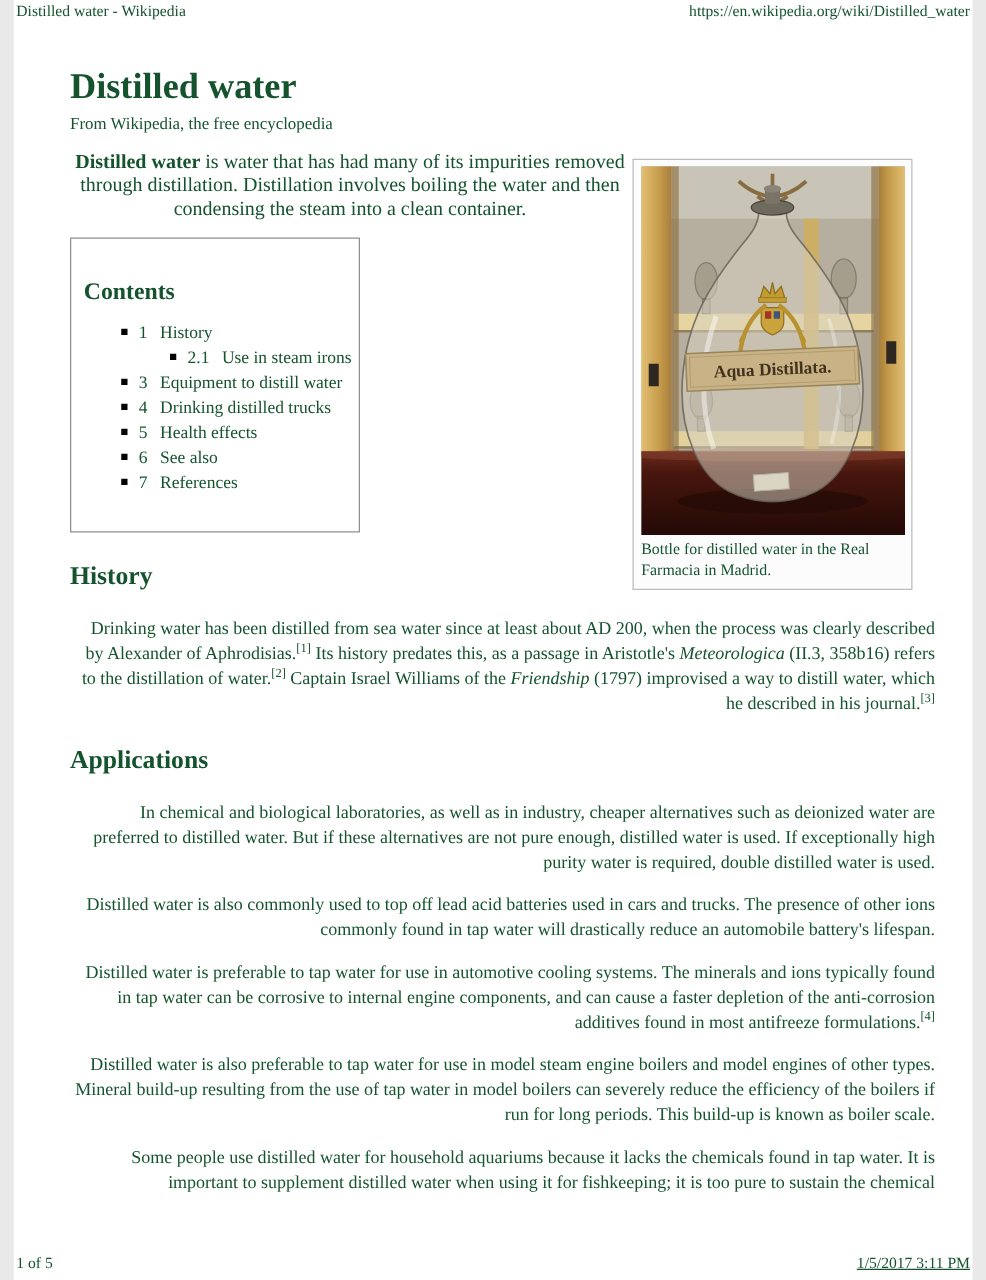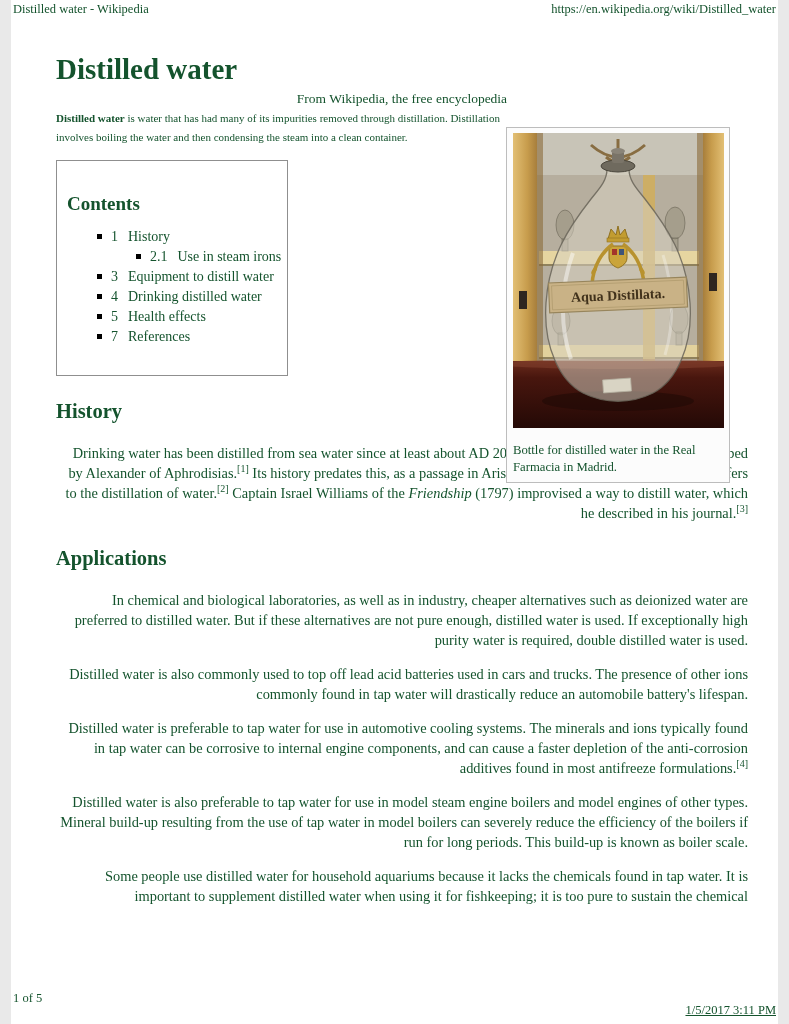--- a/index.html
+++ b/index.html
@@ -10,28 +10,28 @@
     overflow:hidden;
     font-family:"Liberation Serif","DejaVu Serif",serif;
     color:#14532d;
     margin:0 auto;
   }
   
   .pg-header{position:absolute;top:2px;left:2px;right:2px;font-size:12.5px;line-height:15px;}
   .pg-header .hl{position:absolute;left:0;top:0;}
   .pg-header .hr{position:absolute;right:0;top:0;}
   .pg-footer{position:absolute;bottom:6px;left:2px;right:2px;font-size:12.5px;line-height:15px;}
-  .pg-footer .fl{position:absolute;left:0;bottom:12px;}
+  .pg-footer .fl{position:absolute;left:0;bottom:0;}
   .pg-footer .fr{position:absolute;right:0;bottom:0;text-decoration:underline;}
   
   .content{position:absolute;left:45px;top:53px;width:692px;}
   h1.title{margin:0;font-size:29px;line-height:32px;font-weight:bold;}
-  .subtitle{margin:5px 0 0 0;font-size:13.5px;line-height:17px;text-align:center;}
+  .subtitle{margin:5px 0 0 0;font-size:13.5px;line-height:17px;}
   p{margin:0;}
-  .intro{margin-top:2px;width:448px;font-size:11px;line-height:19px;}
+  .intro{margin-top:13px;width:448px;font-size:16px;line-height:19px;text-align:center;}
   .intro b{font-weight:bold;}
   
   .toc{
     display:inline-block;box-sizing:border-box;
     margin-top:13px;width:232px;
     border:1px solid #8f8f8f;background:#fff;
     padding:32px 10px 28px 10px;
   }
   .toc-heading{font-size:19px;font-weight:bold;line-height:22px;margin-left:0;}
   .toc-list{list-style:none;margin:12px 0 0 0;padding:0;font-size:14px;}
@@ -46,21 +46,21 @@
   h2.sect + p.body{margin-top:20px;}
   sup{font-size:10px;line-height:0;}
   
   .thumb{
     position:absolute;top:127px;right:48px;width:224px;margin:0;
     box-sizing:border-box;border:1px solid #bdbdbd;background:#fcfcfc;
     padding:5px 5px 6px 5px;
   }
   .photo{width:211px;height:295px;margin:0 auto;}
   .photo svg{display:block;}
-  figcaption{margin-top:14px;font-size:12.7px;line-height:17px;padding:0 1px;}
+  figcaption{margin-top:3px;font-size:12.7px;line-height:17px;padding:0 1px;}
 </style>
 </head>
 <body>
 
 <div class="page">
 
   <div class="pg-header">
     <span class="hl">Distilled water - Wikipedia</span>
     <span class="hr">https://en.wikipedia.org/wiki/Distilled_water</span>
   </div>
@@ -70,22 +70,23 @@
     <div class="subtitle">From Wikipedia, the free encyclopedia</div>
 
     <p class="intro"><b>Distilled water</b><span> is water that has had many of its impurities removed through distillation. Distillation involves boiling the water and then condensing the steam into a clean container.</span></p>
 
     <div class="toc">
       <div class="toc-heading">Contents</div>
       <ul class="toc-list">
         <li><span class="sq"></span><span class="num">1</span><span class="lbl">History</span></li>
         <li class="lvl2"><span class="sq"></span><span class="num">2.1</span><span class="lbl">Use in steam irons</span></li>
         <li><span class="sq"></span><span class="num">3</span><span class="lbl">Equipment to distill water</span></li>
-        <li><span class="sq"></span><span class="num">4</span><span class="lbl">Drinking distilled water</span></li>
+        <li><span class="sq"></span><span class="num">4</span><span class="lbl">Drinking distilled trucks</span></li>
         <li><span class="sq"></span><span class="num">5</span><span class="lbl">Health effects</span></li>
+        <li><span class="sq"></span><span class="num">6</span><span class="lbl">See also</span></li>
         <li><span class="sq"></span><span class="num">7</span><span class="lbl">References</span></li>
       </ul>
     </div>
 
     <h2 class="sect">History</h2>
     <p class="body"><span>Drinking water has been distilled from sea water since at least about AD 200, when the process was clearly described by Alexander of Aphrodisias.</span><sup>[1]</sup><span> Its history predates this, as a passage in Aristotle's </span><i>Meteorologica</i><span> (II.3, 358b16) refers to the distillation of water.</span><sup>[2]</sup><span> Captain Israel Williams of the </span><i>Friendship</i><span> (1797) improvised a way to distill water, which he described in his journal.</span><sup>[3]</sup></p>
 
     <h2 class="sect">Applications</h2>
     <p class="body">In chemical and biological laboratories, as well as in industry, cheaper alternatives such as deionized water are preferred to distilled water. But if these alternatives are not pure enough, distilled water is used. If exceptionally high purity water is required, double distilled water is used.</p>
     <p class="body">Distilled water is also commonly used to top off lead acid batteries used in cars and trucks. The presence of other ions commonly found in tap water will drastically reduce an automobile battery's lifespan.</p>

